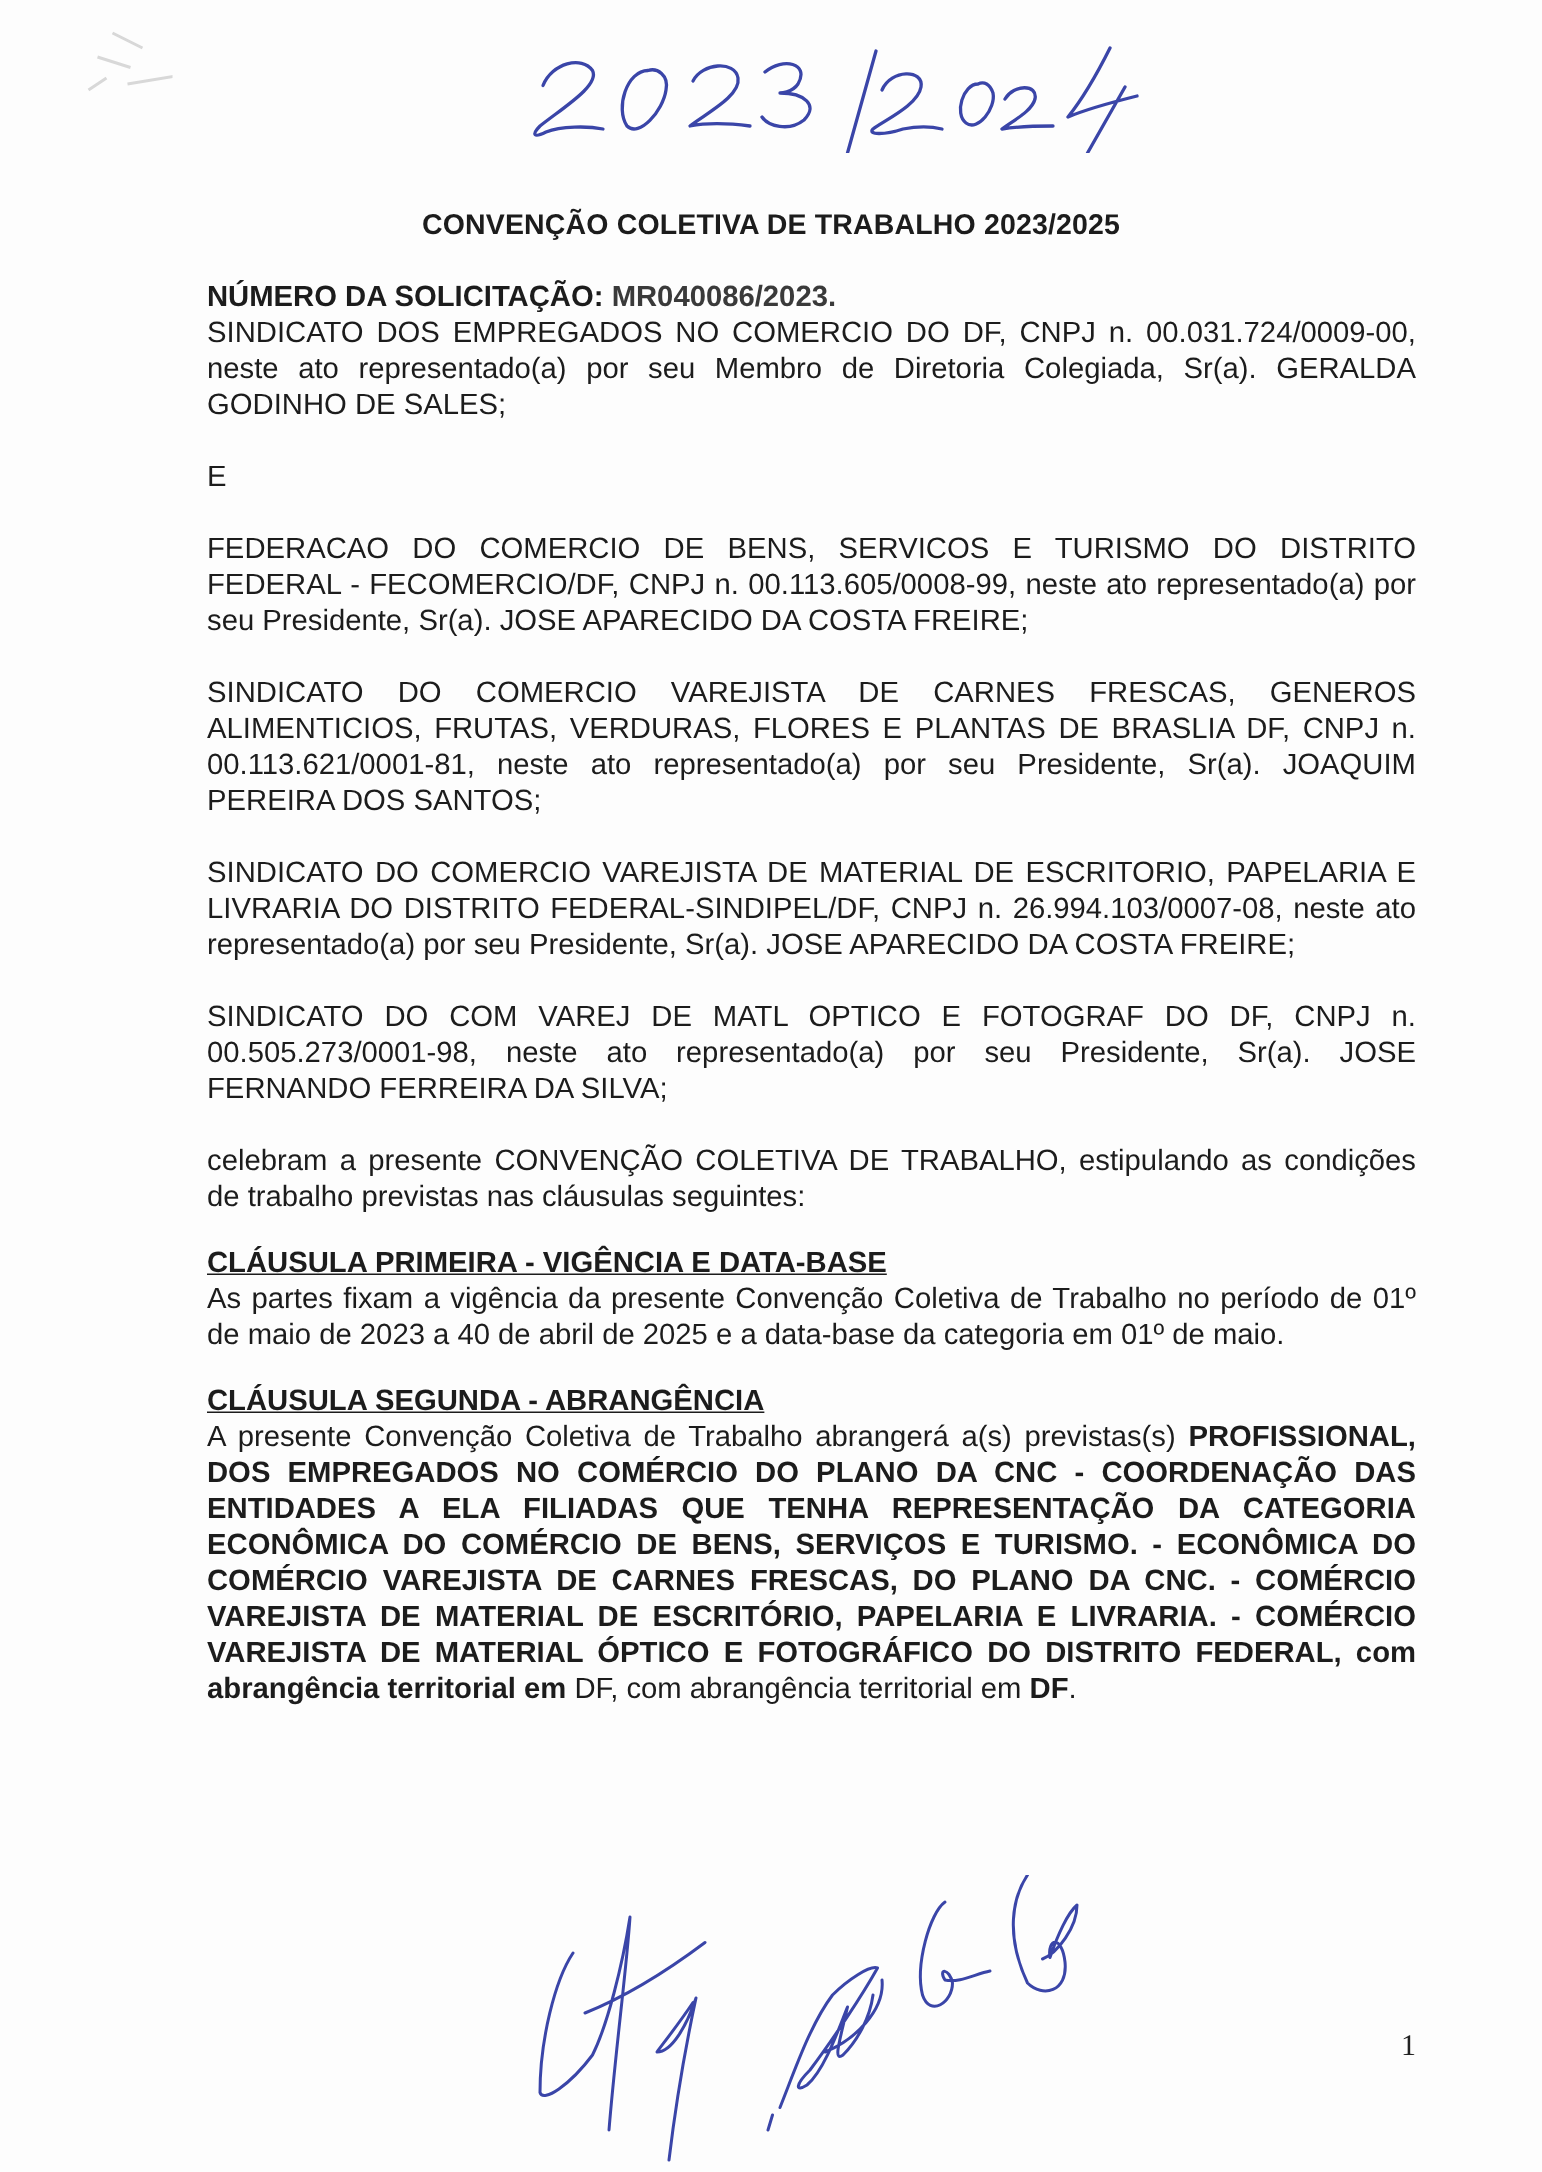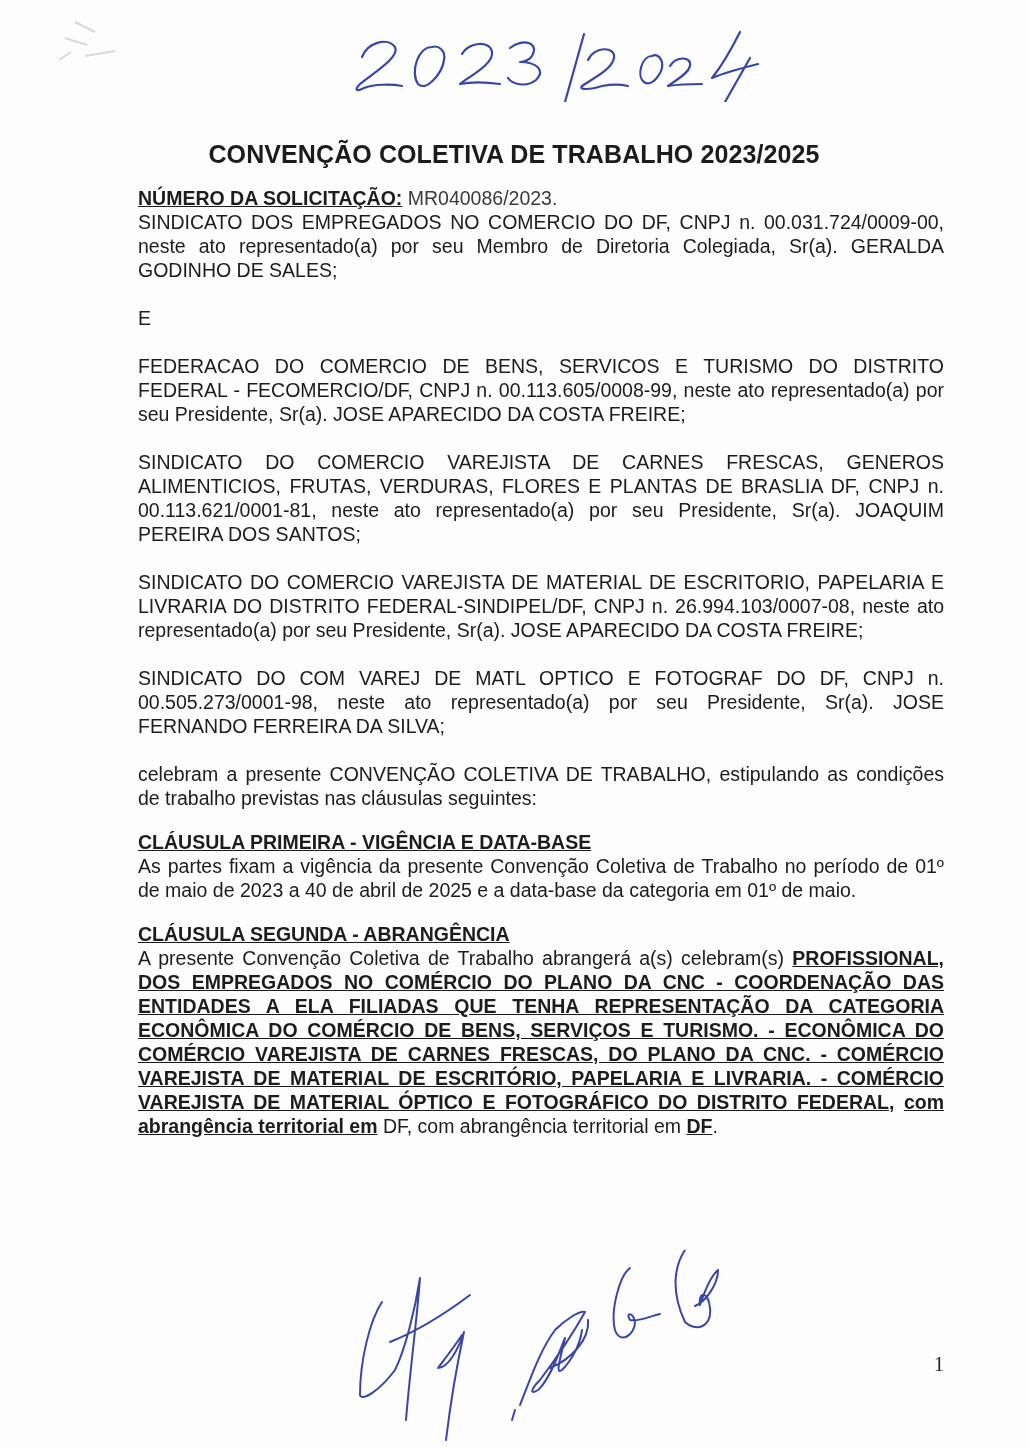--- a/index.html
+++ b/index.html
@@ -2,27 +2,27 @@
 <html><head>
 <meta charset="utf-8">
 <style>
   html, body { margin:0; padding:0; background:#ffffff; }
   body { width:1028px; height:1448px; position:relative; overflow:hidden;
          font-family:"Liberation Sans", sans-serif; color:#1c1c1c; }
   .page { position:absolute; left:0; top:0; width:1028px; height:1448px; background:#fdfdfd; }
   .handwritten { position:absolute; left:340px; top:12px; width:460px; height:90px; }
   .smudge { position:absolute; left:25px; top:10px; width:90px; height:55px; }
   .title { position:absolute; left:0; width:1028px; top:140px; text-align:center;
-           font-weight:bold; font-size:25px; letter-spacing:0.1px; }
+           font-weight:bold; font-size:19px; letter-spacing:0.1px; }
   .body { position:absolute; left:138px; width:806px; top:186px; font-size:19.5px; line-height:24px; }
   .body p { margin:0; text-align:justify; text-align-last:left; }
   .gap { height:24px; }
   .gap-sm { height:20px; }
-  .bold { font-weight:bold;text-decoration:underline; }
-  .label-gray { color:#3a3a3a; }
+  .bold { font-weight:bold; }
+  .label-gray { color:#3a3a3a;font-weight:bold; }
   .clause-title { font-weight:bold;text-decoration:underline; }
   .signatures { position:absolute; left:340px; top:1250px; width:520px; height:198px; }
   .page-num { position:absolute; left:934px; top:1353px; font-family:"Liberation Serif", serif; font-size:20px; color:#222; }
 </style>
 </head>
 <body>
 
 <div class="page">
 
   <svg class="smudge" viewBox="0 0 90 55">
@@ -73,21 +73,21 @@
     <div class="gap"></div>
     <p>celebram a presente CONVENÇÃO COLETIVA DE TRABALHO, estipulando as condições de trabalho previstas nas cláusulas seguintes:</p>
     <div class="gap-sm"></div>
 
     <p class="clause-title">CLÁUSULA PRIMEIRA - VIGÊNCIA E DATA-BASE</p>
     <p>As partes fixam a vigência da presente Convenção Coletiva de Trabalho no período de 01º de maio de 2023 a 40 de abril de 2025 e a data-base da categoria em 01º de maio.</p>
     <div class="gap-sm"></div>
 
     <p class="clause-title">CLÁUSULA SEGUNDA - ABRANGÊNCIA</p>
     <p>
-      <span>A presente Convenção Coletiva de Trabalho abrangerá a(s) celebram(s)</span>
+      <span>A presente Convenção Coletiva de Trabalho abrangerá a(s) previstas(s)</span>
       <span class="bold">PROFISSIONAL, DOS EMPREGADOS NO COMÉRCIO DO PLANO DA CNC - COORDENAÇÃO DAS ENTIDADES A ELA FILIADAS QUE TENHA REPRESENTAÇÃO DA CATEGORIA ECONÔMICA DO COMÉRCIO DE BENS, SERVIÇOS E TURISMO. - ECONÔMICA DO COMÉRCIO VAREJISTA DE CARNES FRESCAS, DO PLANO DA CNC. - COMÉRCIO VAREJISTA DE MATERIAL DE ESCRITÓRIO, PAPELARIA E LIVRARIA. - COMÉRCIO VAREJISTA DE MATERIAL ÓPTICO E FOTOGRÁFICO DO DISTRITO FEDERAL,</span>
       <span class="bold">com abrangência territorial em</span>
       <span>DF</span><span>, com abrangência territorial em</span>
       <span class="bold">DF</span><span>.</span>
     </p>
   </div>
 
   <svg class="signatures" viewBox="0 0 520 198">
     <g fill="none" stroke="#3a45a8" stroke-width="2" stroke-linecap="round" stroke-linejoin="round">
 

